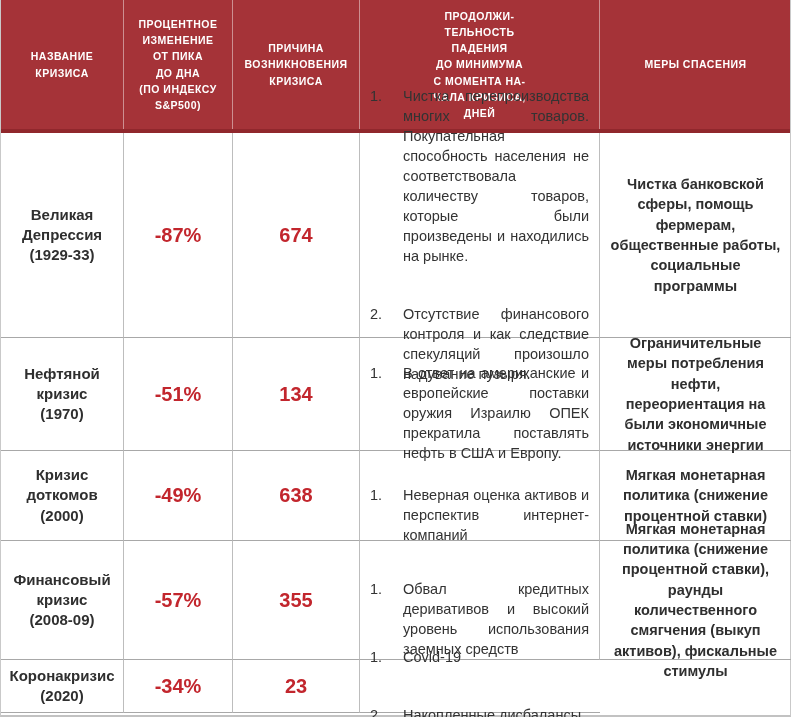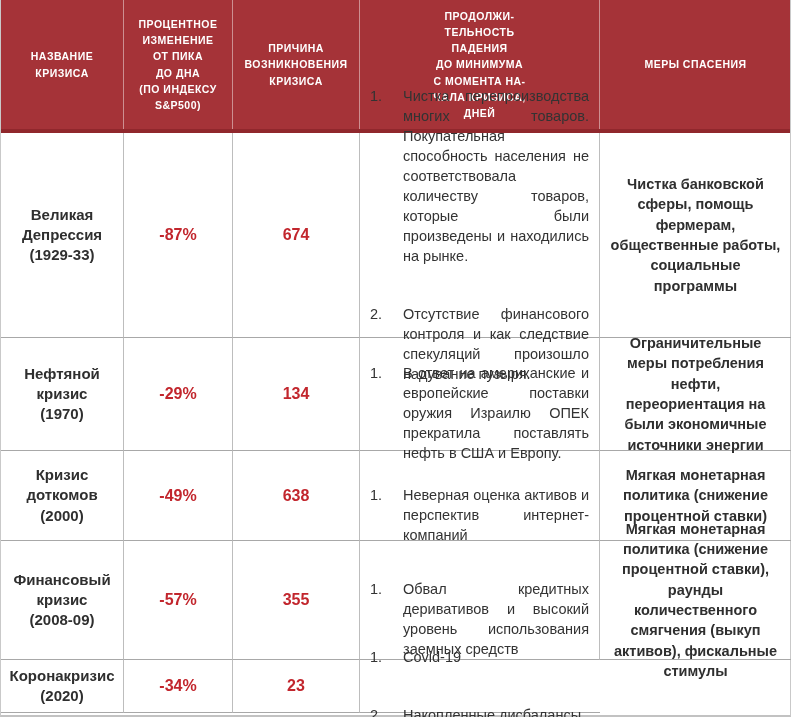--- a/index.html
+++ b/index.html
@@ -66,21 +66,21 @@
     font-weight: bold;
     font-size: 15px;
     line-height: 1.35;
     text-align: center;
     white-space: pre-line;
     color: #2f2f2f;
   }
   .cell-red {
     color: #c2262d;
     font-weight: bold;
-    font-size: 16px;
+    font-size: 20px;
     text-align: center;
   }
   .cell-cause {
     justify-content: flex-start;
     padding: 10px 10px 10px 10px;
   }
   ol.causes {
     list-style: none;
     margin: 0;
     padding: 0;
@@ -153,21 +153,21 @@
           </li>
       </ol>
     </div>
     <div class="td cell-measures">Чистка банковской сферы, помощь фермерам, общественные работы, социальные программы</div>
   </div>
 
   <div class="grid-row row r2">
     <div class="td cell-name">Нефтяной
 кризис
 (1970)</div>
-    <div class="td cell-red">-29%</div>
+    <div class="td cell-red">-51%</div>
     <div class="td cell-red">134</div>
     <div class="td cell-cause">
       <ol class="causes">
         <li>
             <span class="cause-text">В ответ на американские и европейские поставки оружия Израилю ОПЕК прекратила поставлять нефть в США и Европу.</span>
           </li>
       </ol>
     </div>
     <div class="td cell-measures">Ограничительные меры потребления нефти, переориентация на были экономичные источники энергии</div>
   </div>

